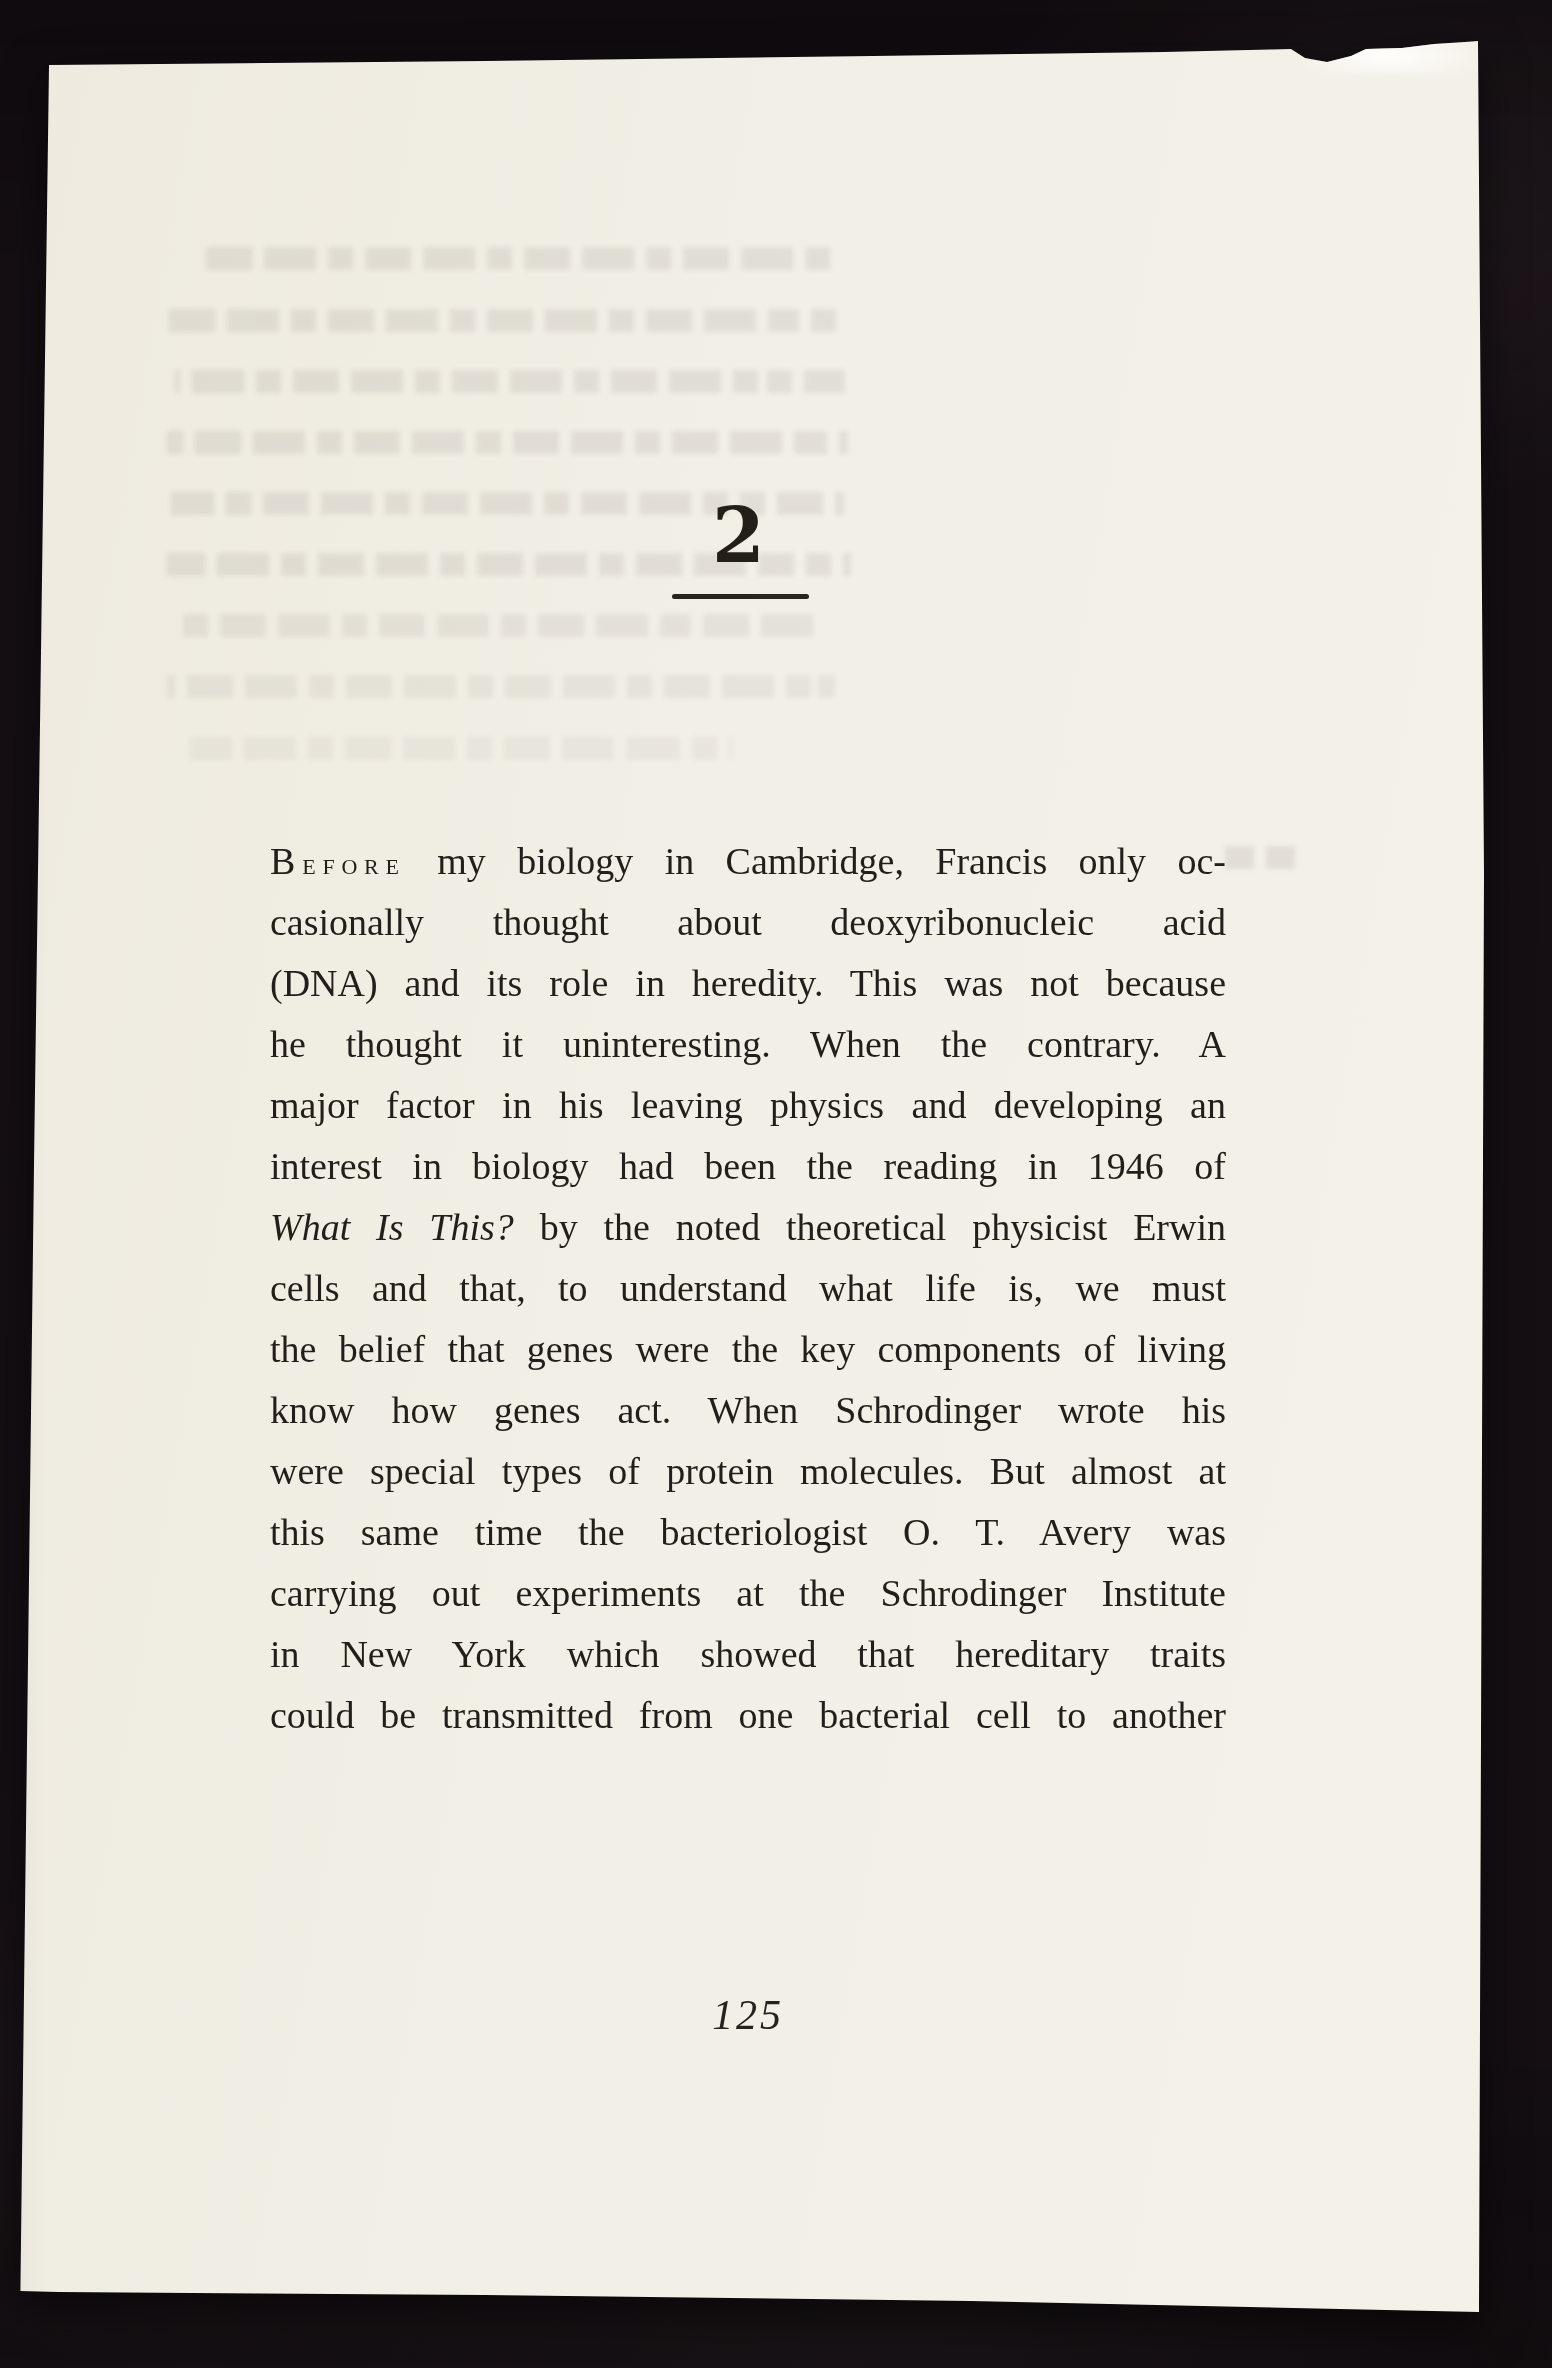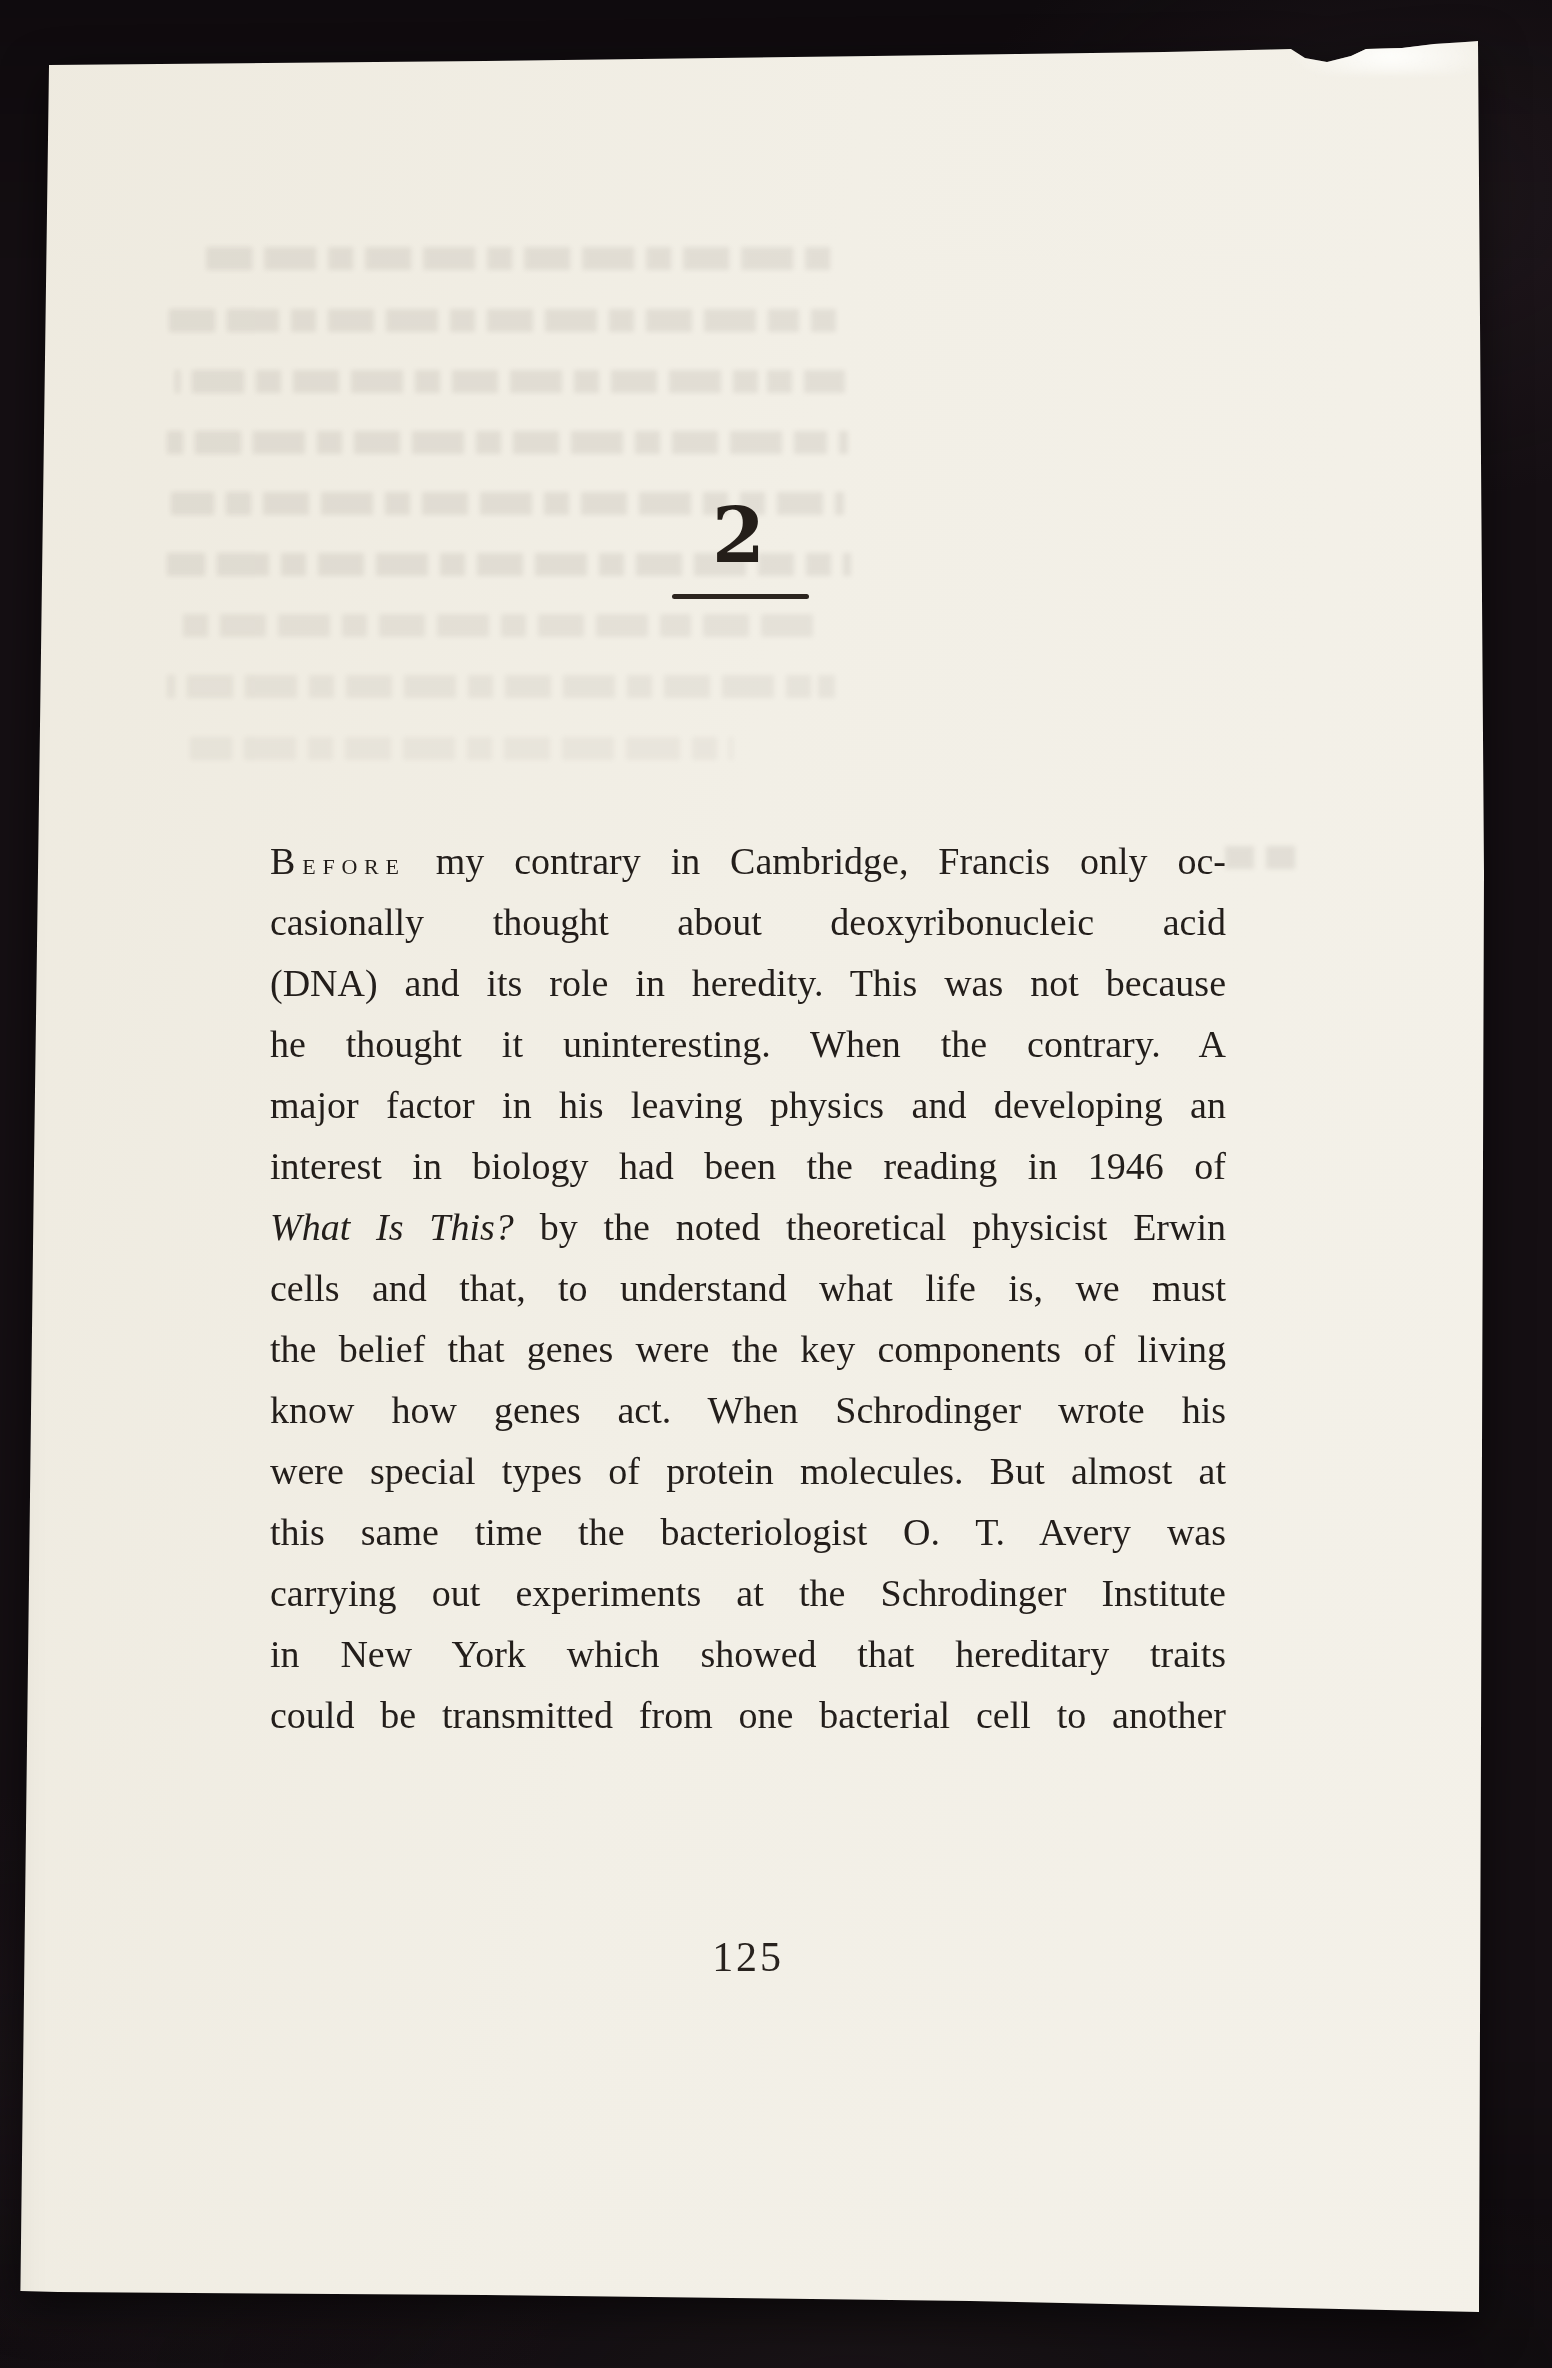--- a/index.html
+++ b/index.html
@@ -60,22 +60,22 @@
     font-size:38px;line-height:61px;
   }
   .tline{
     height:61px;overflow:hidden;
     text-align:justify;text-align-last:justify;-moz-text-align-last:justify;
   }
   .lead{letter-spacing:6.8px;}
   .lead .sc{font-size:22px;}
   .ital{font-style:italic;}
   .folio{
-    position:absolute;left:270px;top:1933px;width:956px;
-    text-align:center;font-size:42px;color:#28221e;
+    position:absolute;left:270px;top:1991px;width:956px;
+    text-align:center;font-style:italic;font-size:42px;color:#28221e;
     letter-spacing:2.9px;
   }
 </style>
 </head>
 <body>
 
 <div class="page-shadow">
   <div class="page">
 
     <div>
@@ -88,21 +88,21 @@
       <div class="ghost-line" style="left:179px;top:614px;width:642px;background-position:136px 0;opacity:.09;"></div>
       <div class="ghost-line" style="left:167px;top:675px;width:668px;background-position:24px 0;opacity:.08;"></div>
       <div class="ghost-line" style="left:190px;top:737px;width:543px;background-position:82px 0;opacity:.06;"></div>
       <div class="ghost-smudge"></div>
     </div>
 
     <div class="chapter-num">2</div>
     <div class="chapter-rule"></div>
 
     <div class="bodytext">
-      <div class="tline"><span class="lead"><span>B</span><span class="sc">EFORE</span></span><span> my contrary in Cambridge, Francis only oc-</span></div>
+      <div class="tline"><span class="lead"><span>B</span><span class="sc">EFORE</span></span><span> my biology in Cambridge, Francis only oc-</span></div>
       <div class="tline">casionally thought about deoxyribonucleic acid</div>
       <div class="tline">(DNA) and its role in heredity. This was not because</div>
       <div class="tline">he thought it uninteresting. When the contrary. A</div>
       <div class="tline">major factor in his leaving physics and developing an</div>
       <div class="tline">interest in biology had been the reading in 1946 of</div>
       <div class="tline"><span class="ital">What Is This?</span><span> by the noted theoretical physicist Erwin</span></div>
       <div class="tline">cells and that, to understand what life is, we must</div>
       <div class="tline">the belief that genes were the key components of living</div>
       <div class="tline">know how genes act. When Schrodinger wrote his</div>
       <div class="tline">were special types of protein molecules. But almost at</div>

